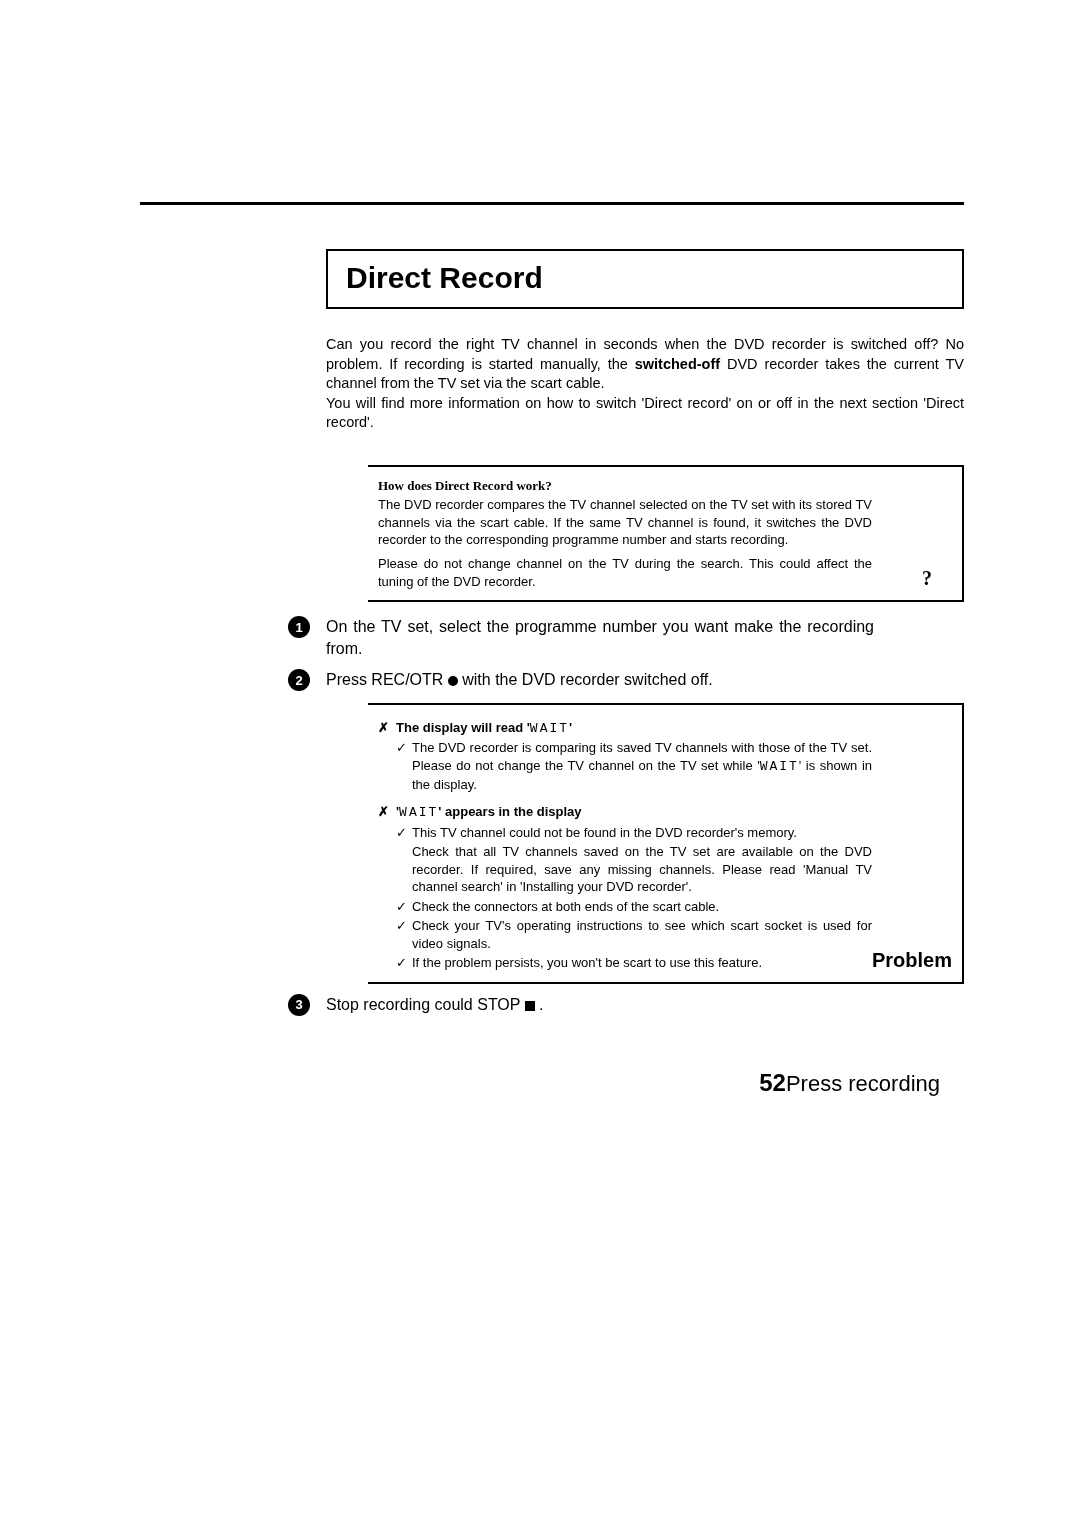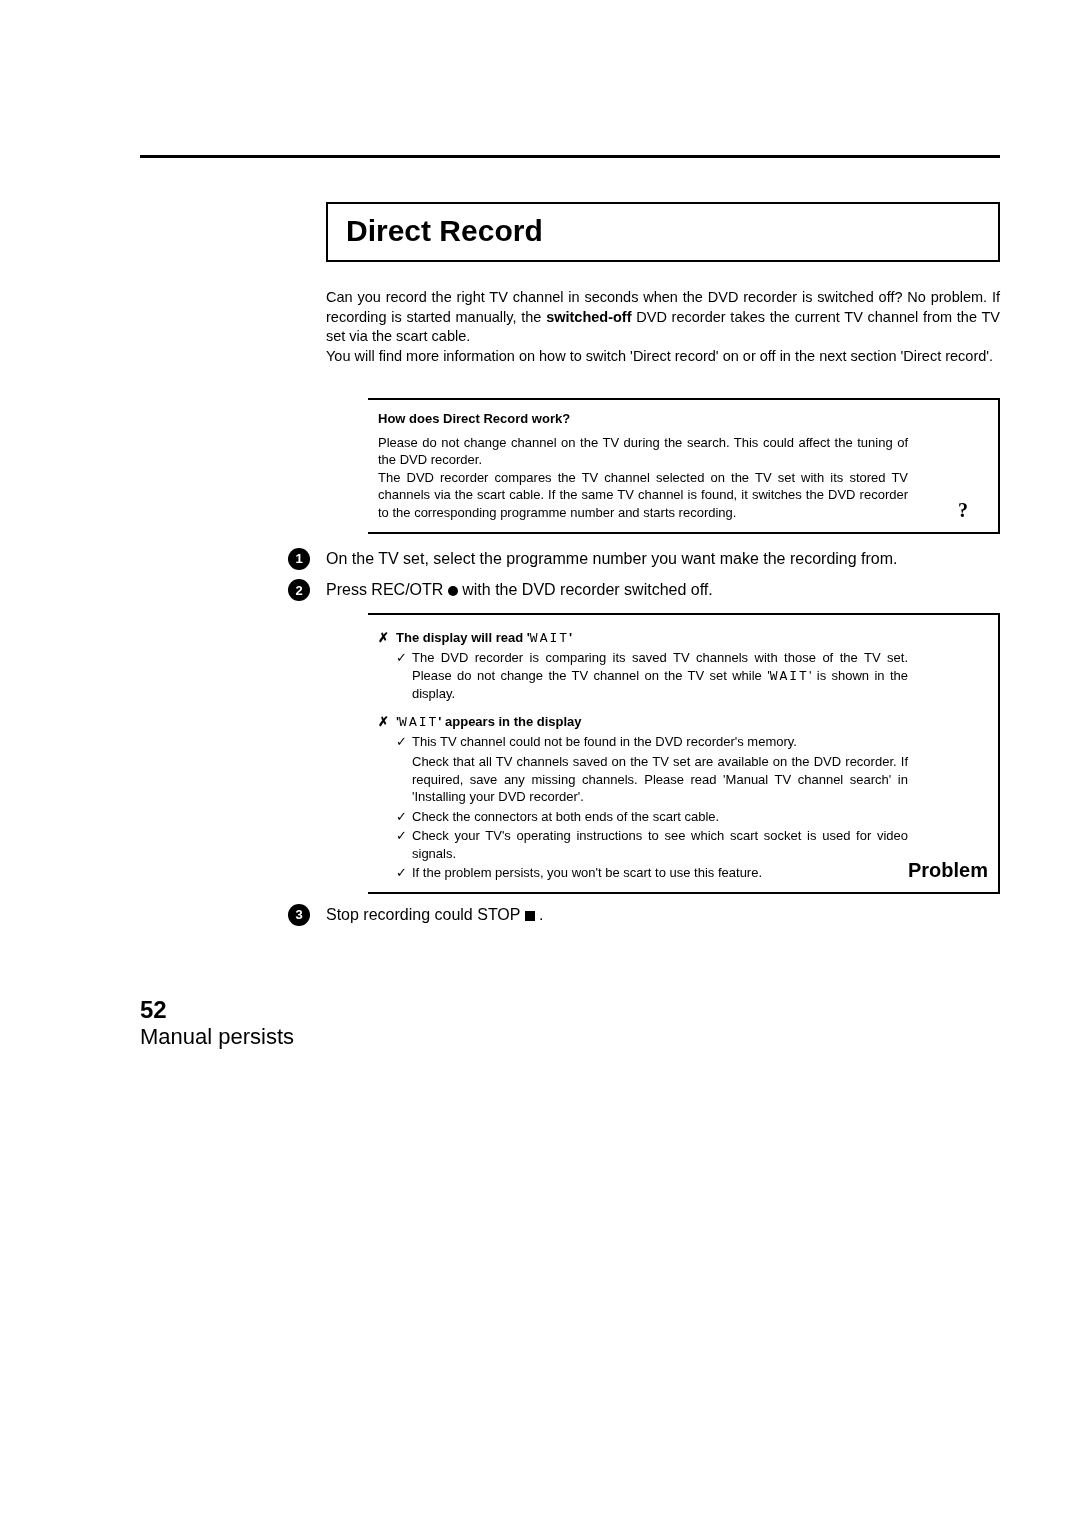--- a/index.html
+++ b/index.html
@@ -7,21 +7,22 @@
     padding: 0;
     background: #fff;
     font-family: "Gill Sans", "Gill Sans MT", "Trebuchet MS", Arial, sans-serif;
     color: #000;
   }
   .page {
     width: 1080px;
     height: 1198px;
     position: relative;
     box-sizing: border-box;
-    padding: 155px 80px 0 140px;
+    padding: 155px 116px 0 140px;
+    margin-top: 47px;
   }
   .toprule {
     border-top: 3px solid #000;
     width: 100%;
     margin-bottom: 44px;
   }
   .content {
     margin-left: 186px; 
   }
   .title-box {
@@ -76,20 +77,21 @@
     border-bottom: 2px solid #000;
     padding: 10px 90px 10px 10px;
     margin: 0 0 14px 42px;
     font-size: 13px;
     line-height: 1.35;
     text-align: justify;
   }
   .infobox .heading {
     font-weight: bold;
     margin-bottom: 2px;
+    font-family: Liberation Serif, serif;
   }
   .infobox .qmark {
     position: absolute;
     right: 30px;
     bottom: 8px;
     font-weight: bold;
     font-size: 20px;
     font-family: Georgia, serif;
   }
 
@@ -140,23 +142,22 @@
     letter-spacing: 2px;
     font-size: 13px;
   }
 
   .footer {
     position: absolute;
     left: 140px;
     right: 140px;
     bottom: 148px;
     display: flex;
-    justify-content: center;
+    justify-content: flex-end;
     align-items: baseline;
-    flex-direction: column;
   }
   .footer .pagenum {
     font-size: 24px;
     font-weight: bold;
   }
   .footer .section {
     font-size: 22px;
   }
 
   .rec-dot {
@@ -187,22 +188,22 @@
       <h1>Direct Record</h1>
     </div>
 
     <p class="intro">
       <span>Can you record the right TV channel in seconds when the DVD recorder is switched off? No problem. If recording is started manually, the </span><span class="bold">switched-off</span><span> DVD recorder takes the current TV channel from the TV set via the scart cable.</span><br>
       <span>You will find more information on how to switch 'Direct record' on or off in the next section 'Direct record'.</span>
     </p>
 
     <div class="infobox">
       <div class="heading">How does Direct Record work?</div>
+      <div>The DVD recorder compares the TV channel selected on the TV set with its stored TV channels via the scart cable. If the same TV channel is found, it switches the DVD recorder to the corresponding programme number and starts recording.</div>
       <div style="margin-top:6px">Please do not change channel on the TV during the search. This could affect the tuning of the DVD recorder.</div>
-      <div>The DVD recorder compares the TV channel selected on the TV set with its stored TV channels via the scart cable. If the same TV channel is found, it switches the DVD recorder to the corresponding programme number and starts recording.</div>
       <div class="qmark">?</div>
     </div>
 
     <div class="step-row">
       <div class="step-num">1</div>
       <div class="step-text">On the TV set, select the programme number you want make the recording from.</div>
     </div>
 
     <div class="step-row">
       <div class="step-num">2</div>
@@ -251,15 +252,15 @@
       <div class="step-num">3</div>
       <div class="step-text">
         <span>Stop recording could  STOP </span><span class="stop-sq"></span><span> .</span>
       </div>
     </div>
 
   </div>
 
   <div class="footer">
     <div class="pagenum">52</div>
-    <div class="section">Manual persists</div>
+    <div class="section">Press recording</div>
   </div>
 </div>
 
 </body></html>

